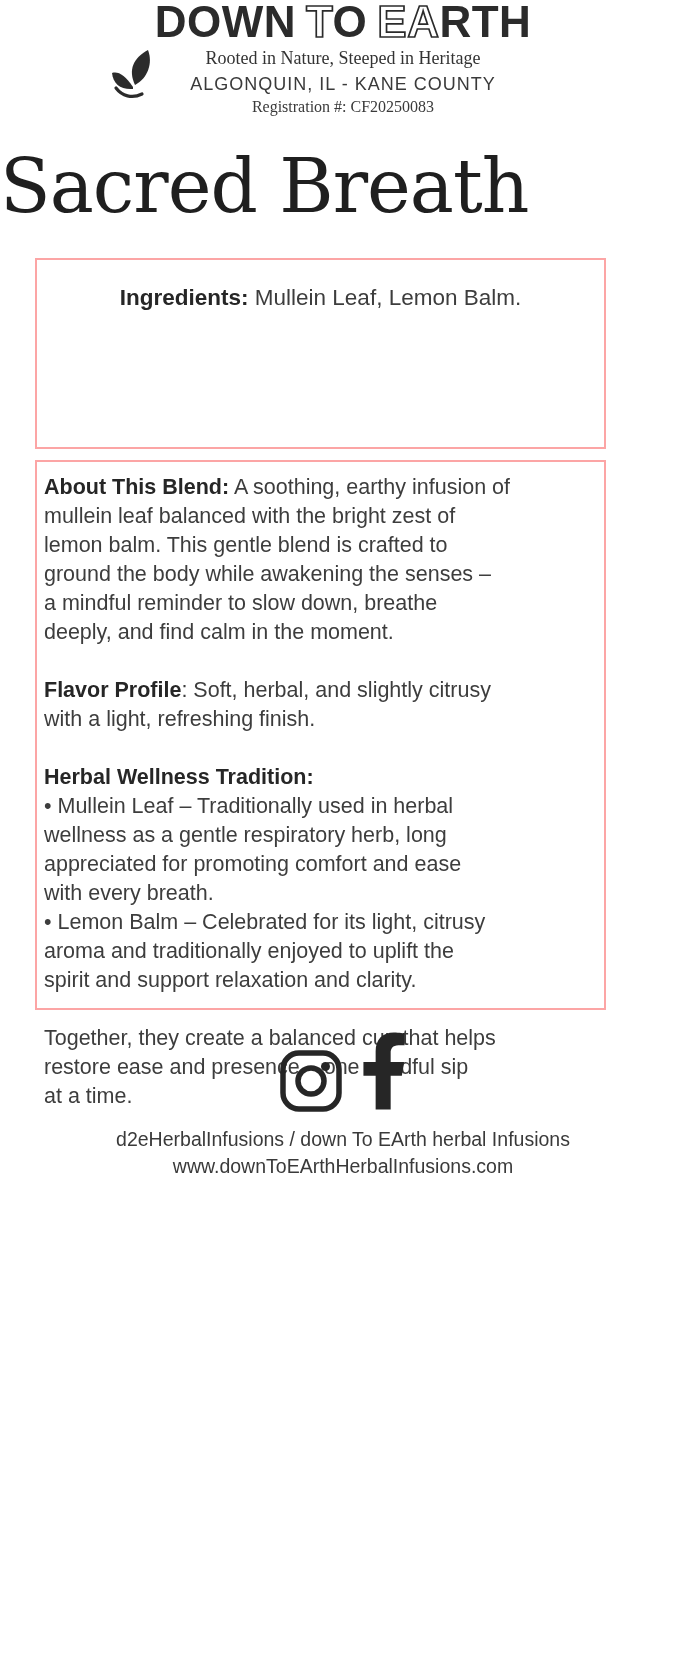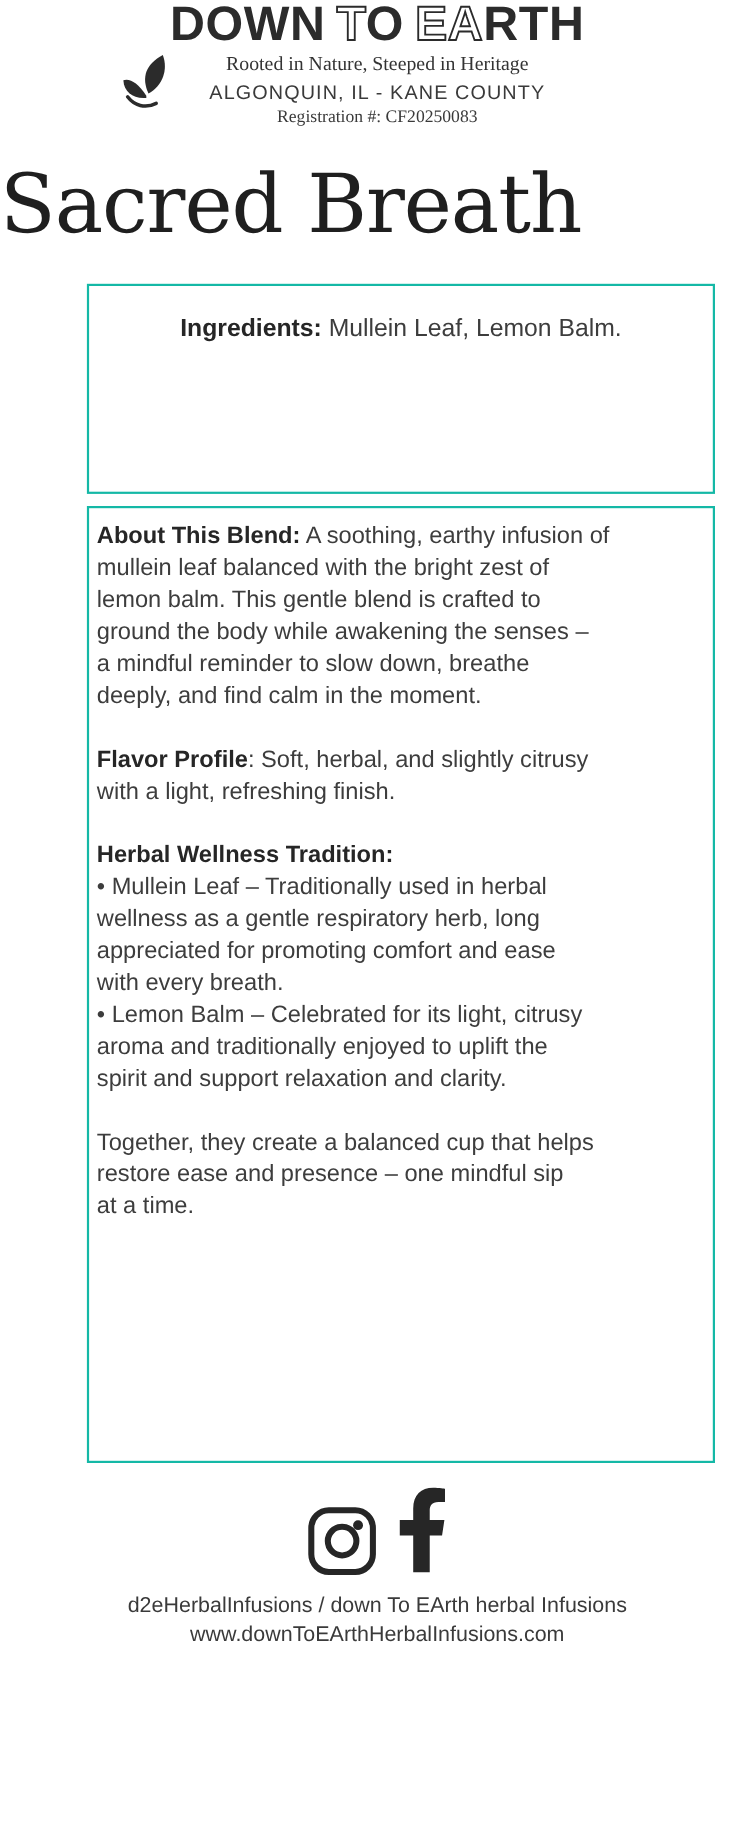--- a/index.html
+++ b/index.html
@@ -45,32 +45,32 @@
     font-family: "DejaVu Serif", serif;
     font-weight: normal;
     font-size: 74px; line-height: 86px;
     color: #1f1f1f;
     letter-spacing: -1px;
     white-space: nowrap;
   }
 
   
   .box {
-    margin-left: 79px; width: 571px;
-    border: 2px solid #14b8a6;
+    margin-left: 35px; width: 571px;
+    border: 2px solid #fca5a5;
     background: #fff;
   }
   .box-ingredients {
     margin-top: 29px; height: 191px;
     padding-top: 25px; text-align: center;
     font-size: 22.5px; color: #3d3d3d;
   }
   .box-ingredients b { color: #262626; }
   .box-about {
-    margin-top: 11px; height: 870px;
+    margin-top: 11px; height: 550px;
     padding: 11px 8px 0 7px;
     font-size: 21.5px; line-height: 29px;
   }
   .box-about p { white-space: pre-line; }
   .box-about p + p { margin-top: 29px; }
   .box-about b { color: #262626; }
   .box-disclaimer {
     margin-top: 11px; height: 187px;
     padding: 22px 10px 0 13px;
     font-size: 21.5px; line-height: 27.5px;

